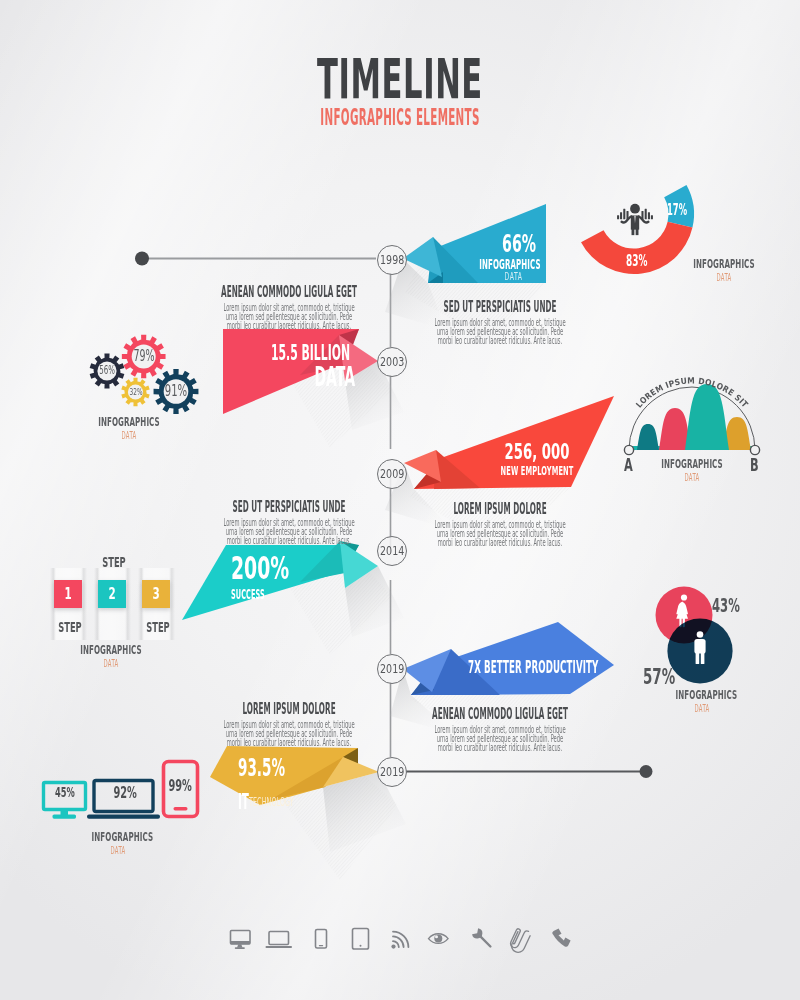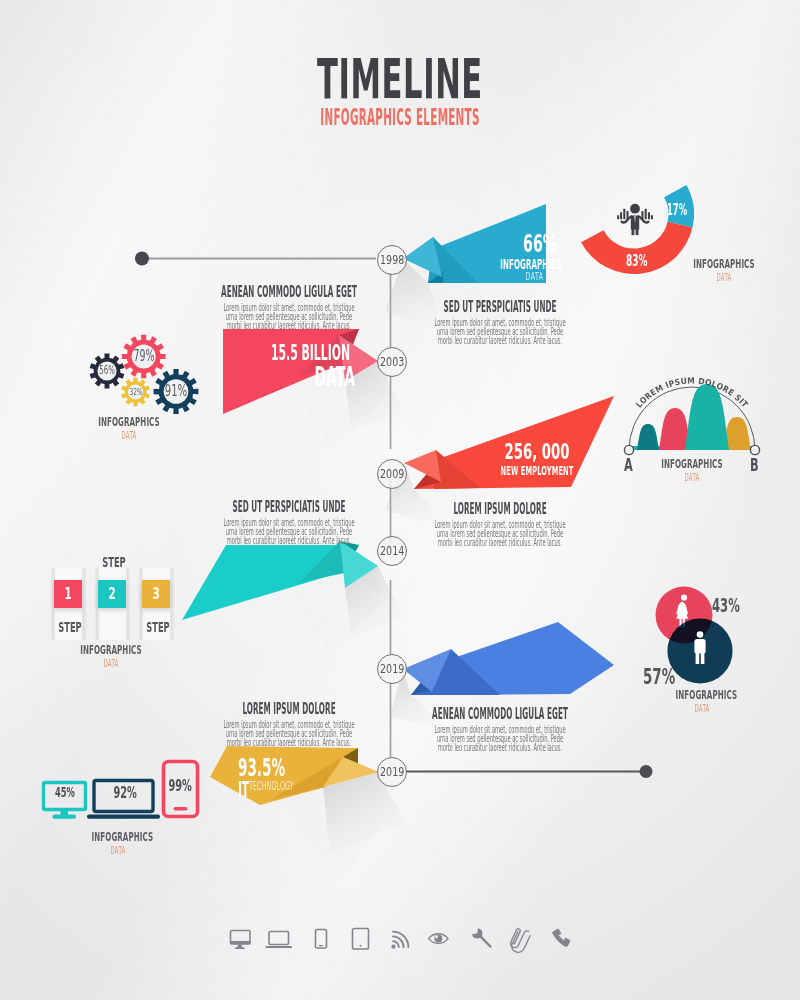--- a/index.html
+++ b/index.html
@@ -13,21 +13,21 @@
                            rgba(255,255,255,0) 44%, rgba(255,255,255,.5) 60%, rgba(255,255,255,0) 76%),
           radial-gradient(ellipse 70% 60% at 50% 45%, #f7f7f8 0%, #f2f2f3 45%, #e7e7e9 100%);}
   svg{position:absolute;left:0;top:0;overflow:visible;}
   .title-main{position:absolute;left:0;top:51px;width:800px;text-align:center;
      font-size:56px;font-weight:bold;color:#3f4144;letter-spacing:1px;line-height:56px;
      transform:scaleX(.607);transform-origin:400px 0;}
   .bl{position:absolute;text-align:center;color:#fff;z-index:20;line-height:1;}
   .bl-val{font-weight:bold;letter-spacing:0px;transform:scaleX(.632);line-height:1;}
   .bl-lab{font-weight:bold;letter-spacing:.2px;transform:scaleX(.56);line-height:1;}
   .bl-lab2{font-weight:bold;letter-spacing:0px;line-height:1;}
-  .it-row{display:flex;align-items:flex-start;margin-top:0px;}
+  .it-row{display:flex;align-items:center;margin-top:12px;}
   .bl-tech{font-size:12.5px;font-weight:normal;letter-spacing:.2px;
      transform:scaleX(.565);transform-origin:left bottom;display:inline-block;
      color:#fdf1d8;opacity:.92;}
   .bl-sub{font-weight:normal;letter-spacing:.8px;opacity:.82;transform:scaleX(.68);line-height:1;}
   .tb{position:absolute;width:152px;text-align:center;z-index:15;}
   .tb-h{font-size:15px;font-weight:bold;color:#4b4d50;letter-spacing:.1px;
      line-height:12px;transform:scaleX(.534);white-space:nowrap;
      transform-origin:center center;width:320px;margin-left:-84px;text-align:center;}
   .tb-p{font-size:10px;color:#75777a;line-height:9.2px;margin-top:5px;
      letter-spacing:0px;transform:scaleX(.572);transform-origin:center top;
@@ -172,37 +172,44 @@
     <g>
       <polygon points="343,757 282,800 340,880 398,805" fill="url(#hatch)" opacity=".5"></polygon>
       <polygon points="323,787 379,772 406,824 330,852" fill="url(#softsh)"></polygon>
       <polygon points="227,746 358,748 325,787 260,805 210,777" fill="#e9b23a"></polygon>
       <polygon points="343,757 325,787 270,800" fill="#dca22e"></polygon>
       <polygon points="343,757 358,748 358,765" fill="#7d6015"></polygon>
       <polygon points="379,772 343,757 323,787" fill="#f0c35f"></polygon>
     </g>
   </svg>
 
-  <div class="bl" style="left:465px;top:231px;width:150px;text-align:center;">
+  <div class="bl" style="left:444px;top:231px;width:150px;text-align:center;">
     <div class="bl-val" style="font-size:25px;">66%</div>
     <div class="bl-lab" style="font-size:14px;margin-top:1px;margin-left:-18px;">INFOGRAPHICS</div>
     <div class="bl-sub" style="font-size:10px;margin-top:1px;margin-left:-11px;">DATA</div>
   </div>
 
   <div class="bl" style="left:235px;top:343px;width:200px;text-align:right;">
     <div class="bl-val" style="font-size:21px;transform-origin:left top;transform:scaleX(.575);">15.5 BILLION</div>
     <div class="bl-lab2" style="font-size:26px;margin-top:0px;transform-origin:left top;transform:scaleX(.60);">DATA</div>
   </div>
 
   <div class="bl" style="left:462px;top:442px;width:150px;">
     <div class="bl-val" style="font-size:21px;transform:scaleX(.70);">256, 000</div>
     <div class="bl-lab" style="font-size:12px;margin-top:2px;transform:scaleX(.615);">NEW EMPLOYMENT</div>
   </div>
 
-
+  <div class="bl" style="left:231px;top:552px;width:200px;text-align:left;">
+    <div class="bl-val" style="font-size:32px;transform-origin:left top;transform:scaleX(.655);">200%</div>
+    <div class="bl-lab" style="font-size:14.5px;margin-top:3px;transform-origin:left top;transform:scaleX(.50);">SUCCESS</div>
+  </div>
+
+  <div class="bl" style="left:468px;top:658px;width:300px;text-align:left;white-space:nowrap;">
+    <div class="bl-lab" style="font-size:18px;transform-origin:left top;transform:scaleX(.535);">7X BETTER PRODUCTIVITY</div>
+  </div>
 
   <div class="bl" style="left:238px;top:756px;width:200px;text-align:left;">
     <div class="bl-val" style="font-size:24px;transform-origin:left top;transform:scaleX(.627);">93.5%</div>
     <div class="it-row">
       <span class="bl-lab2" style="font-size:21px;transform-origin:left bottom;transform:scaleX(.55);width:11px;display:inline-block;">IT</span>
         <span class="bl-tech">TECHNOLOGY</span>
     </div>
   </div>
 
   <svg id="donut-svg" width="800" height="1000">

